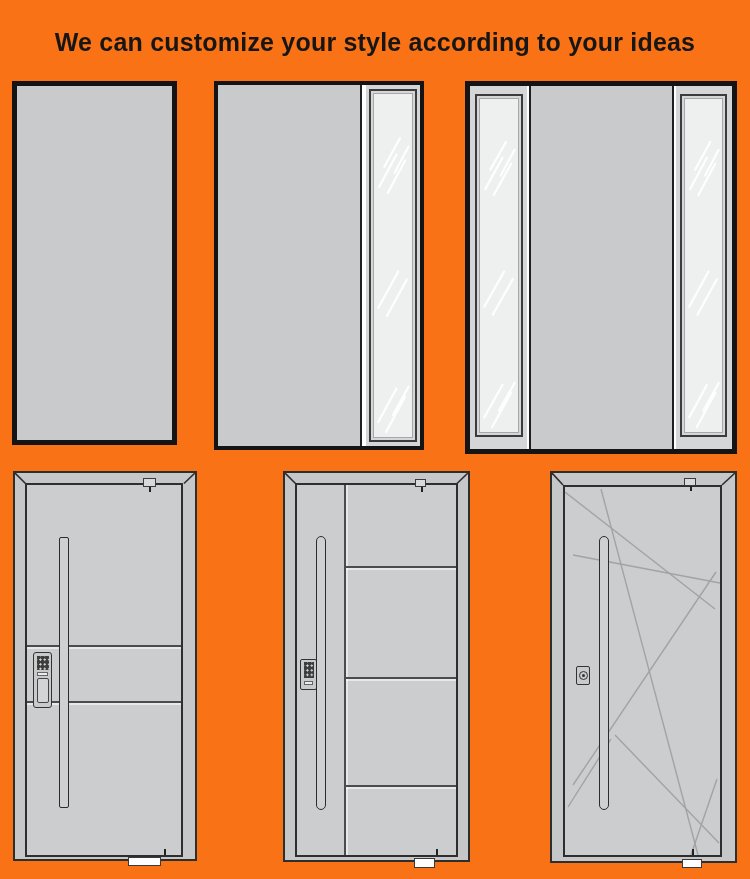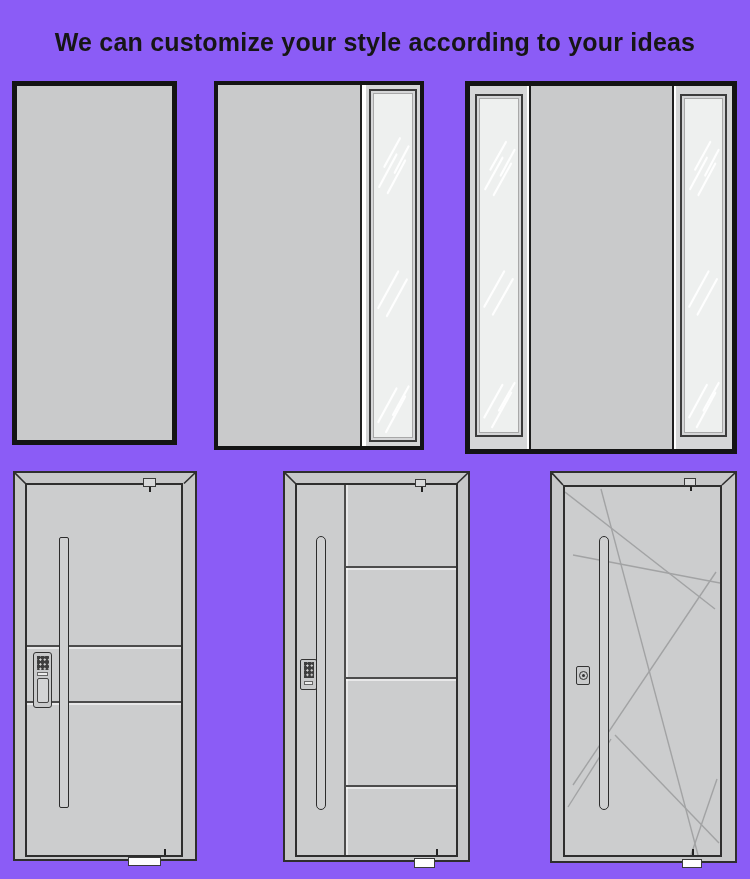--- a/index.html
+++ b/index.html
@@ -1,16 +1,16 @@
 <!DOCTYPE html>
 <html><head>
 <meta charset="utf-8">
 <style>
   html,body{margin:0;padding:0;background:#ffffff;}
-  .canvas{position:relative;width:750px;height:879px;background:#8b5cf6;overflow:hidden;
+  .canvas{position:relative;width:750px;height:879px;background:#f97316;overflow:hidden;
           font-family:"Liberation Sans",sans-serif;}
   .title{position:absolute;left:0;right:0;top:28px;text-align:center;
          font-size:25px;font-weight:700;color:#161616;letter-spacing:0.2px;}
 
   
   .panel{position:absolute;top:81px;box-sizing:border-box;border:5px solid #141414;background:#ffffff;}
   .panel-a{left:12px;width:165px;height:364px;background:#c9cacb;}
   .panel-b{left:214px;width:210px;height:369px;border-width:4px;display:flex;}
   .panel-c{left:465px;width:272px;height:373px;display:flex;}
   .slab{background:#c9cacb;height:100%;box-sizing:border-box;}

